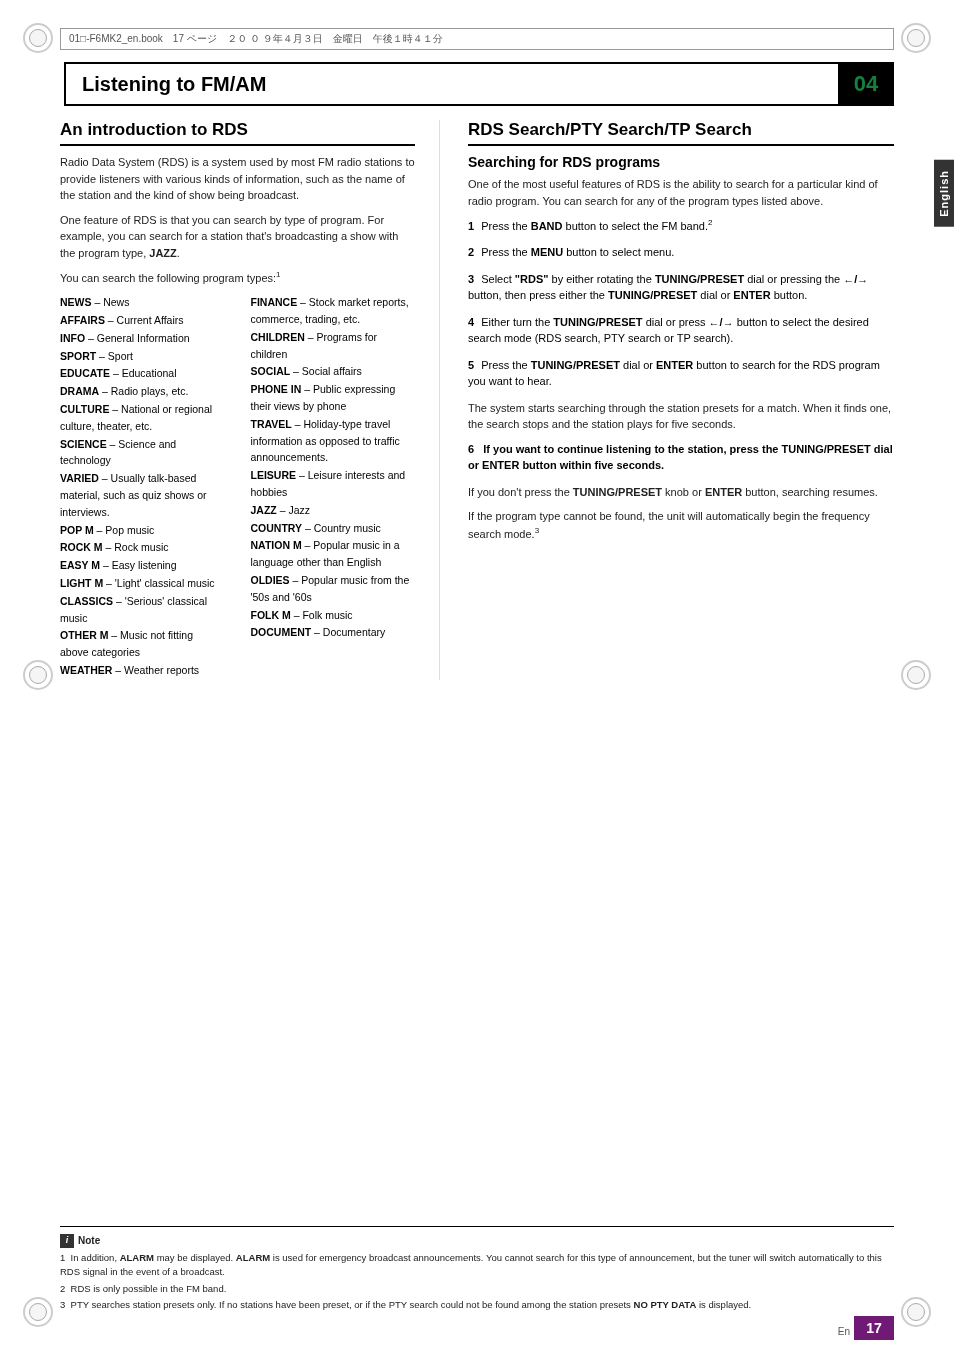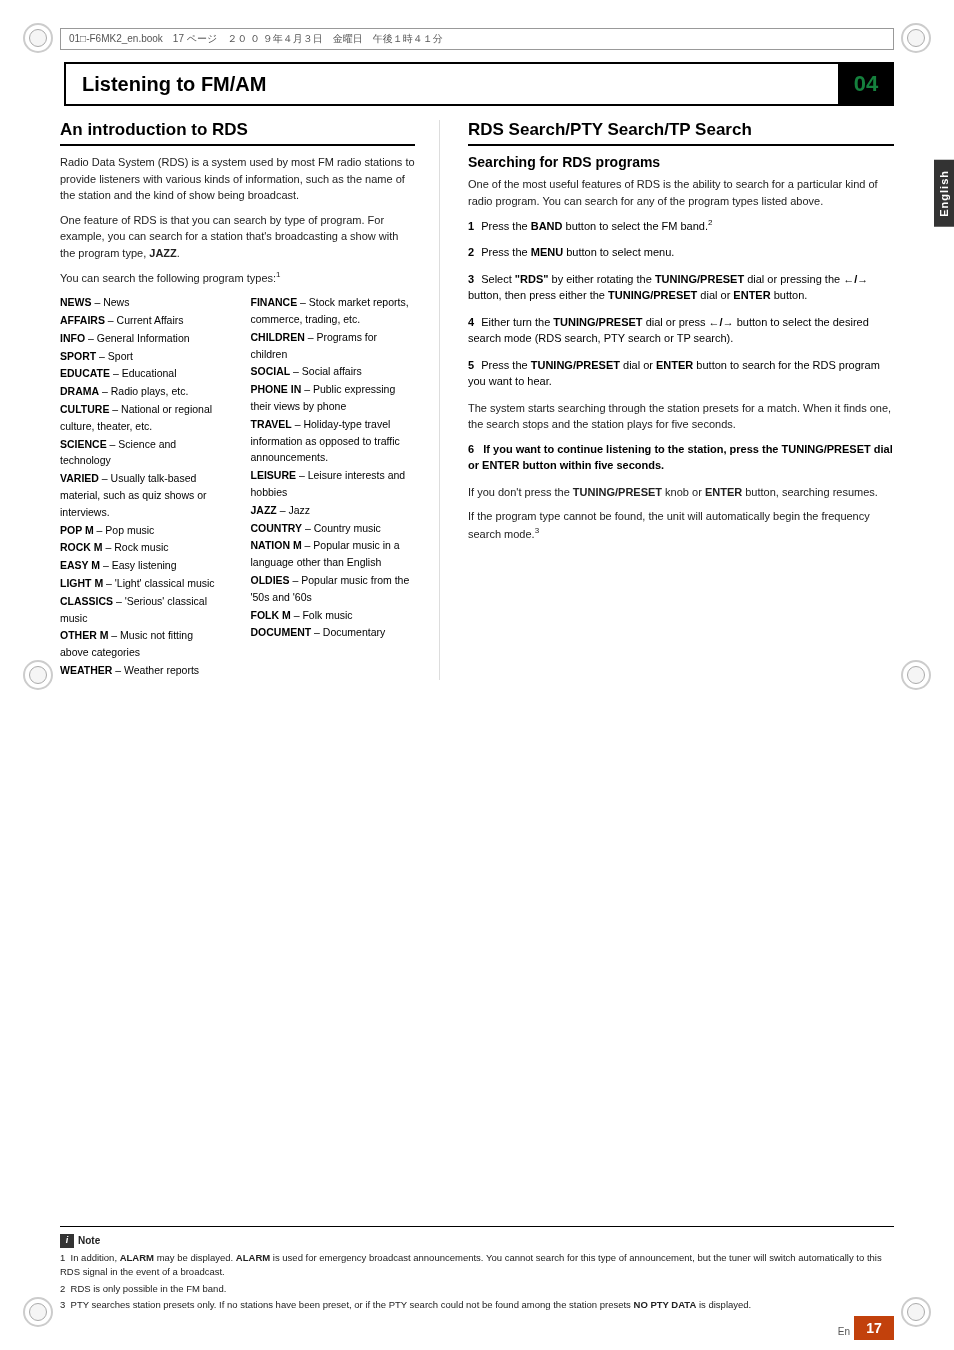--- a/index.html
+++ b/index.html
@@ -198,21 +198,21 @@
       font-weight: bold;
     }
     .note-section p { margin-bottom: 2px; }
     .note-section strong { font-weight: bold; }
 
     
     .page-number-box {
       position: absolute;
       bottom: 10px;
       right: 60px;
-      background: #c2410c;
+      background: #701a75;
       color: #fff;
       width: 40px;
       height: 24px;
       display: flex;
       align-items: center;
       justify-content: center;
       font-size: 14px;
       font-weight: bold;
       text-align: right;
     }

